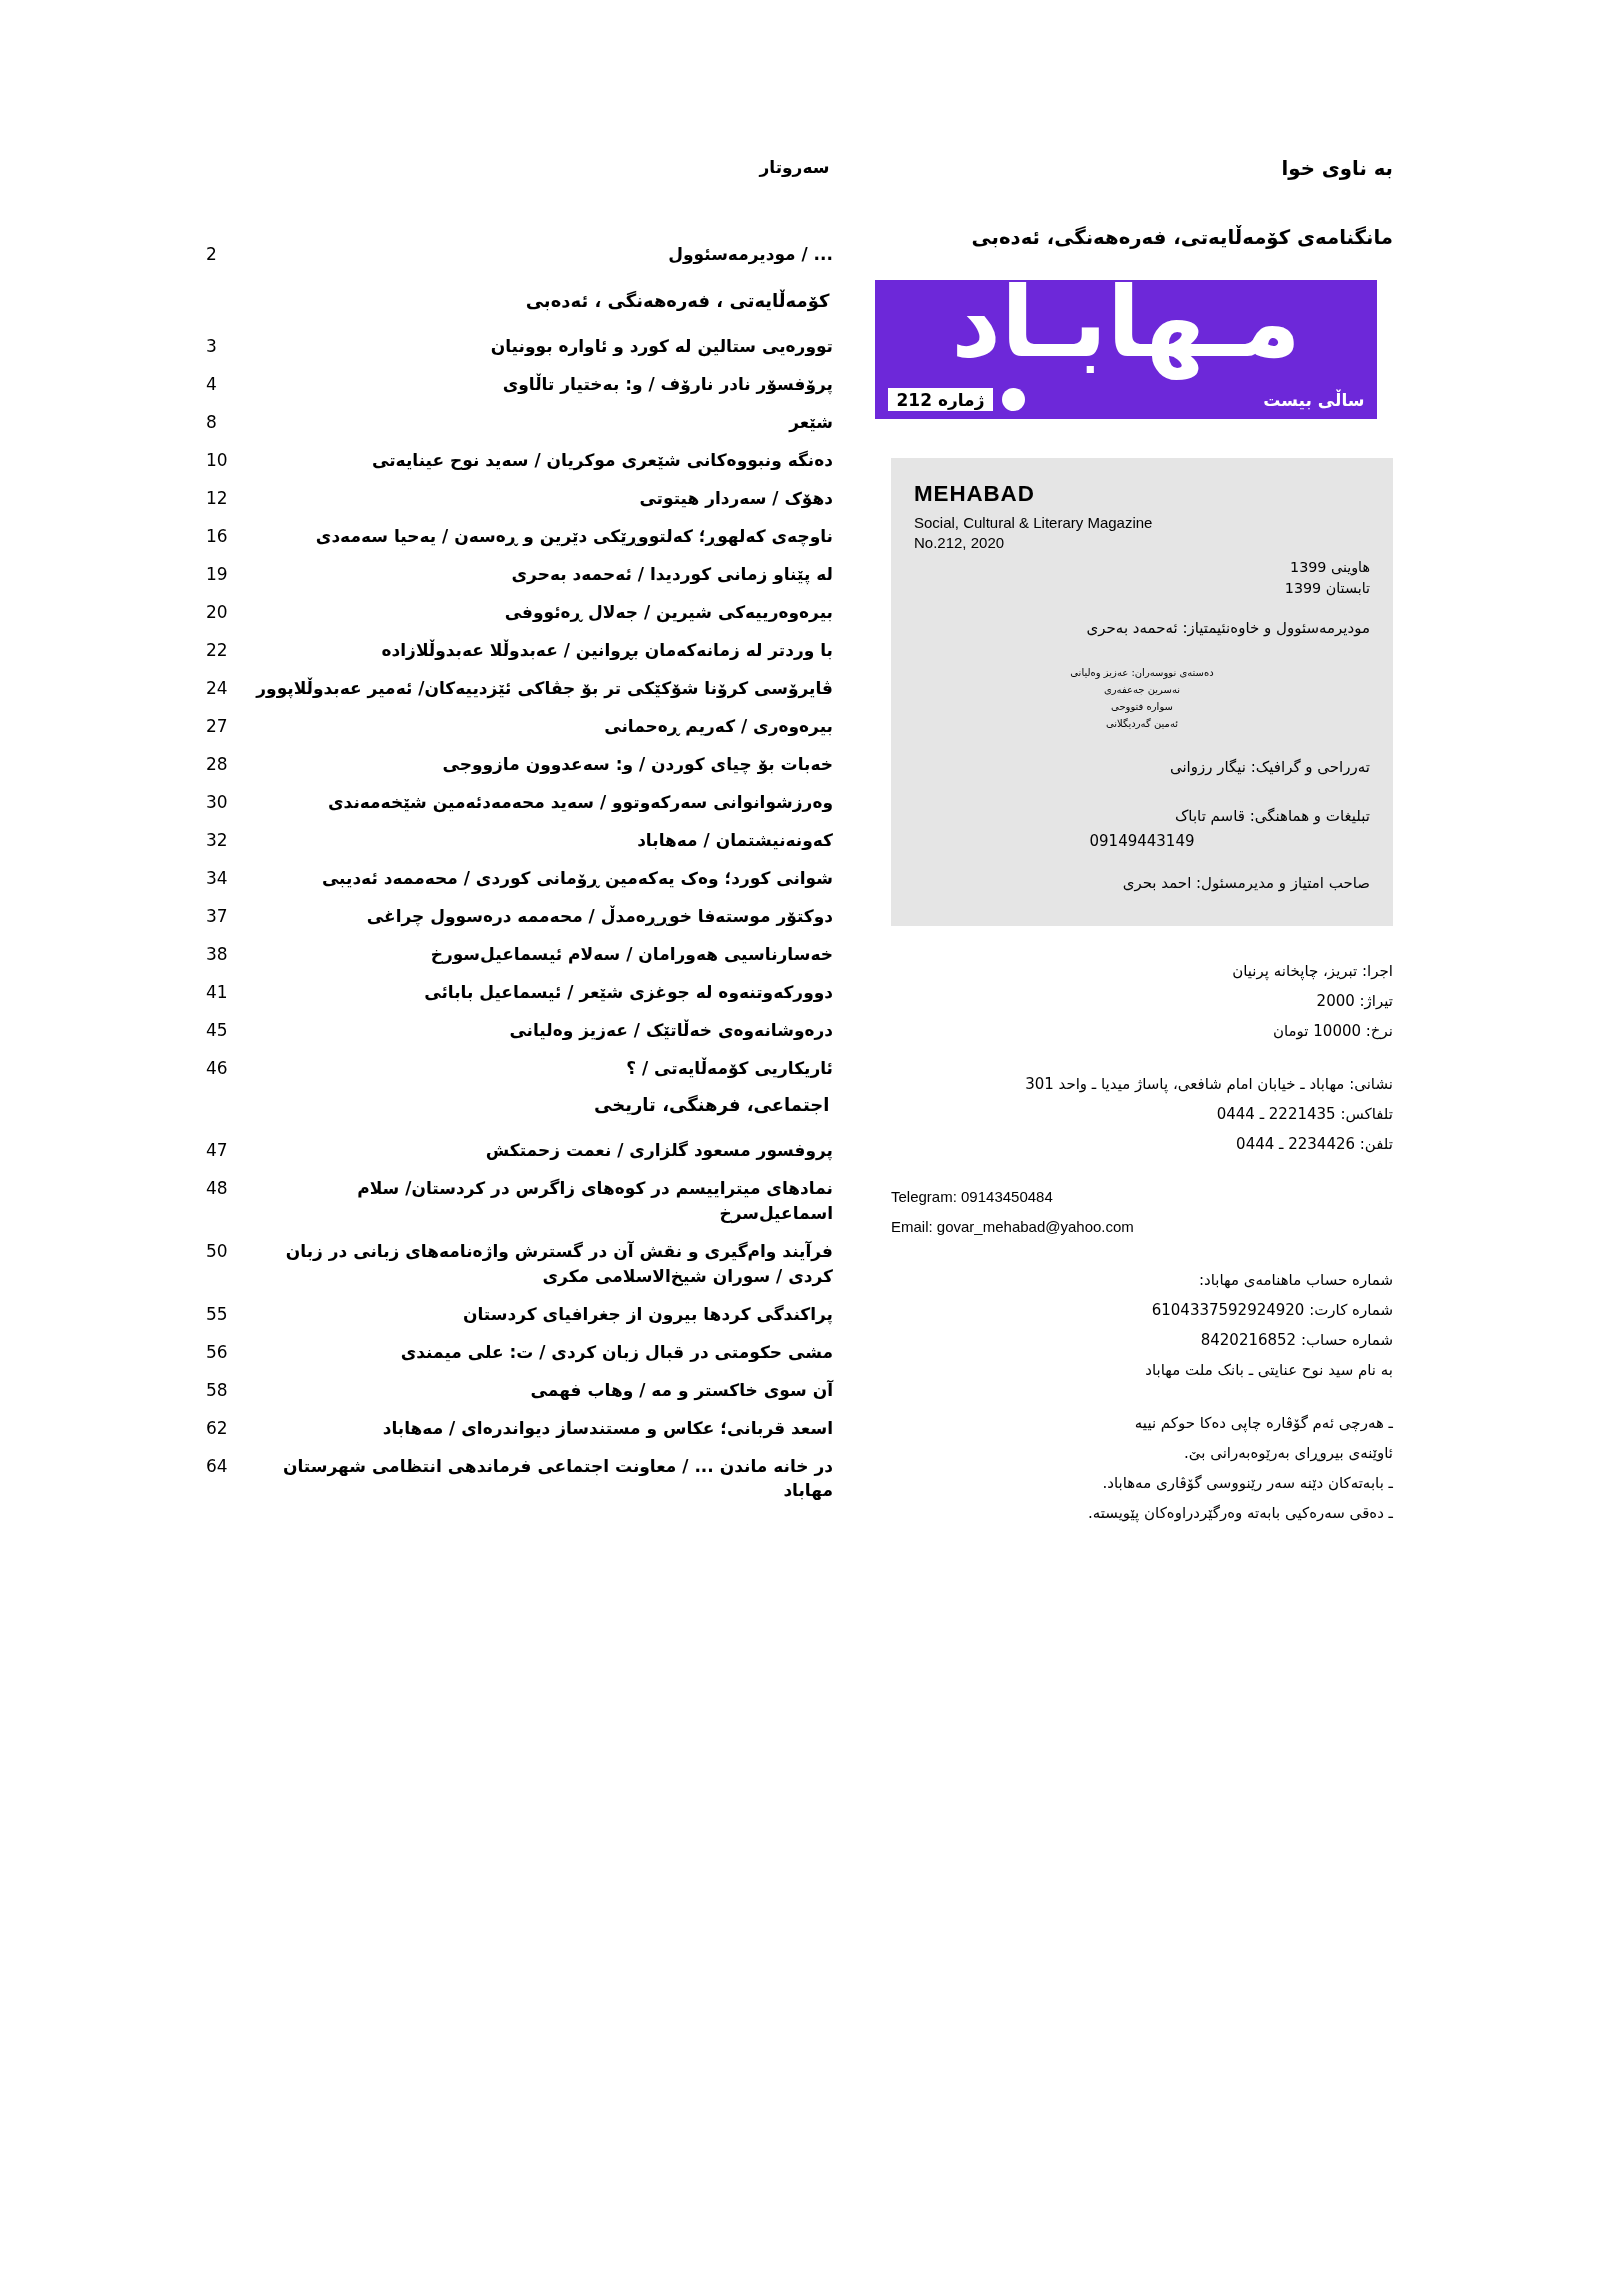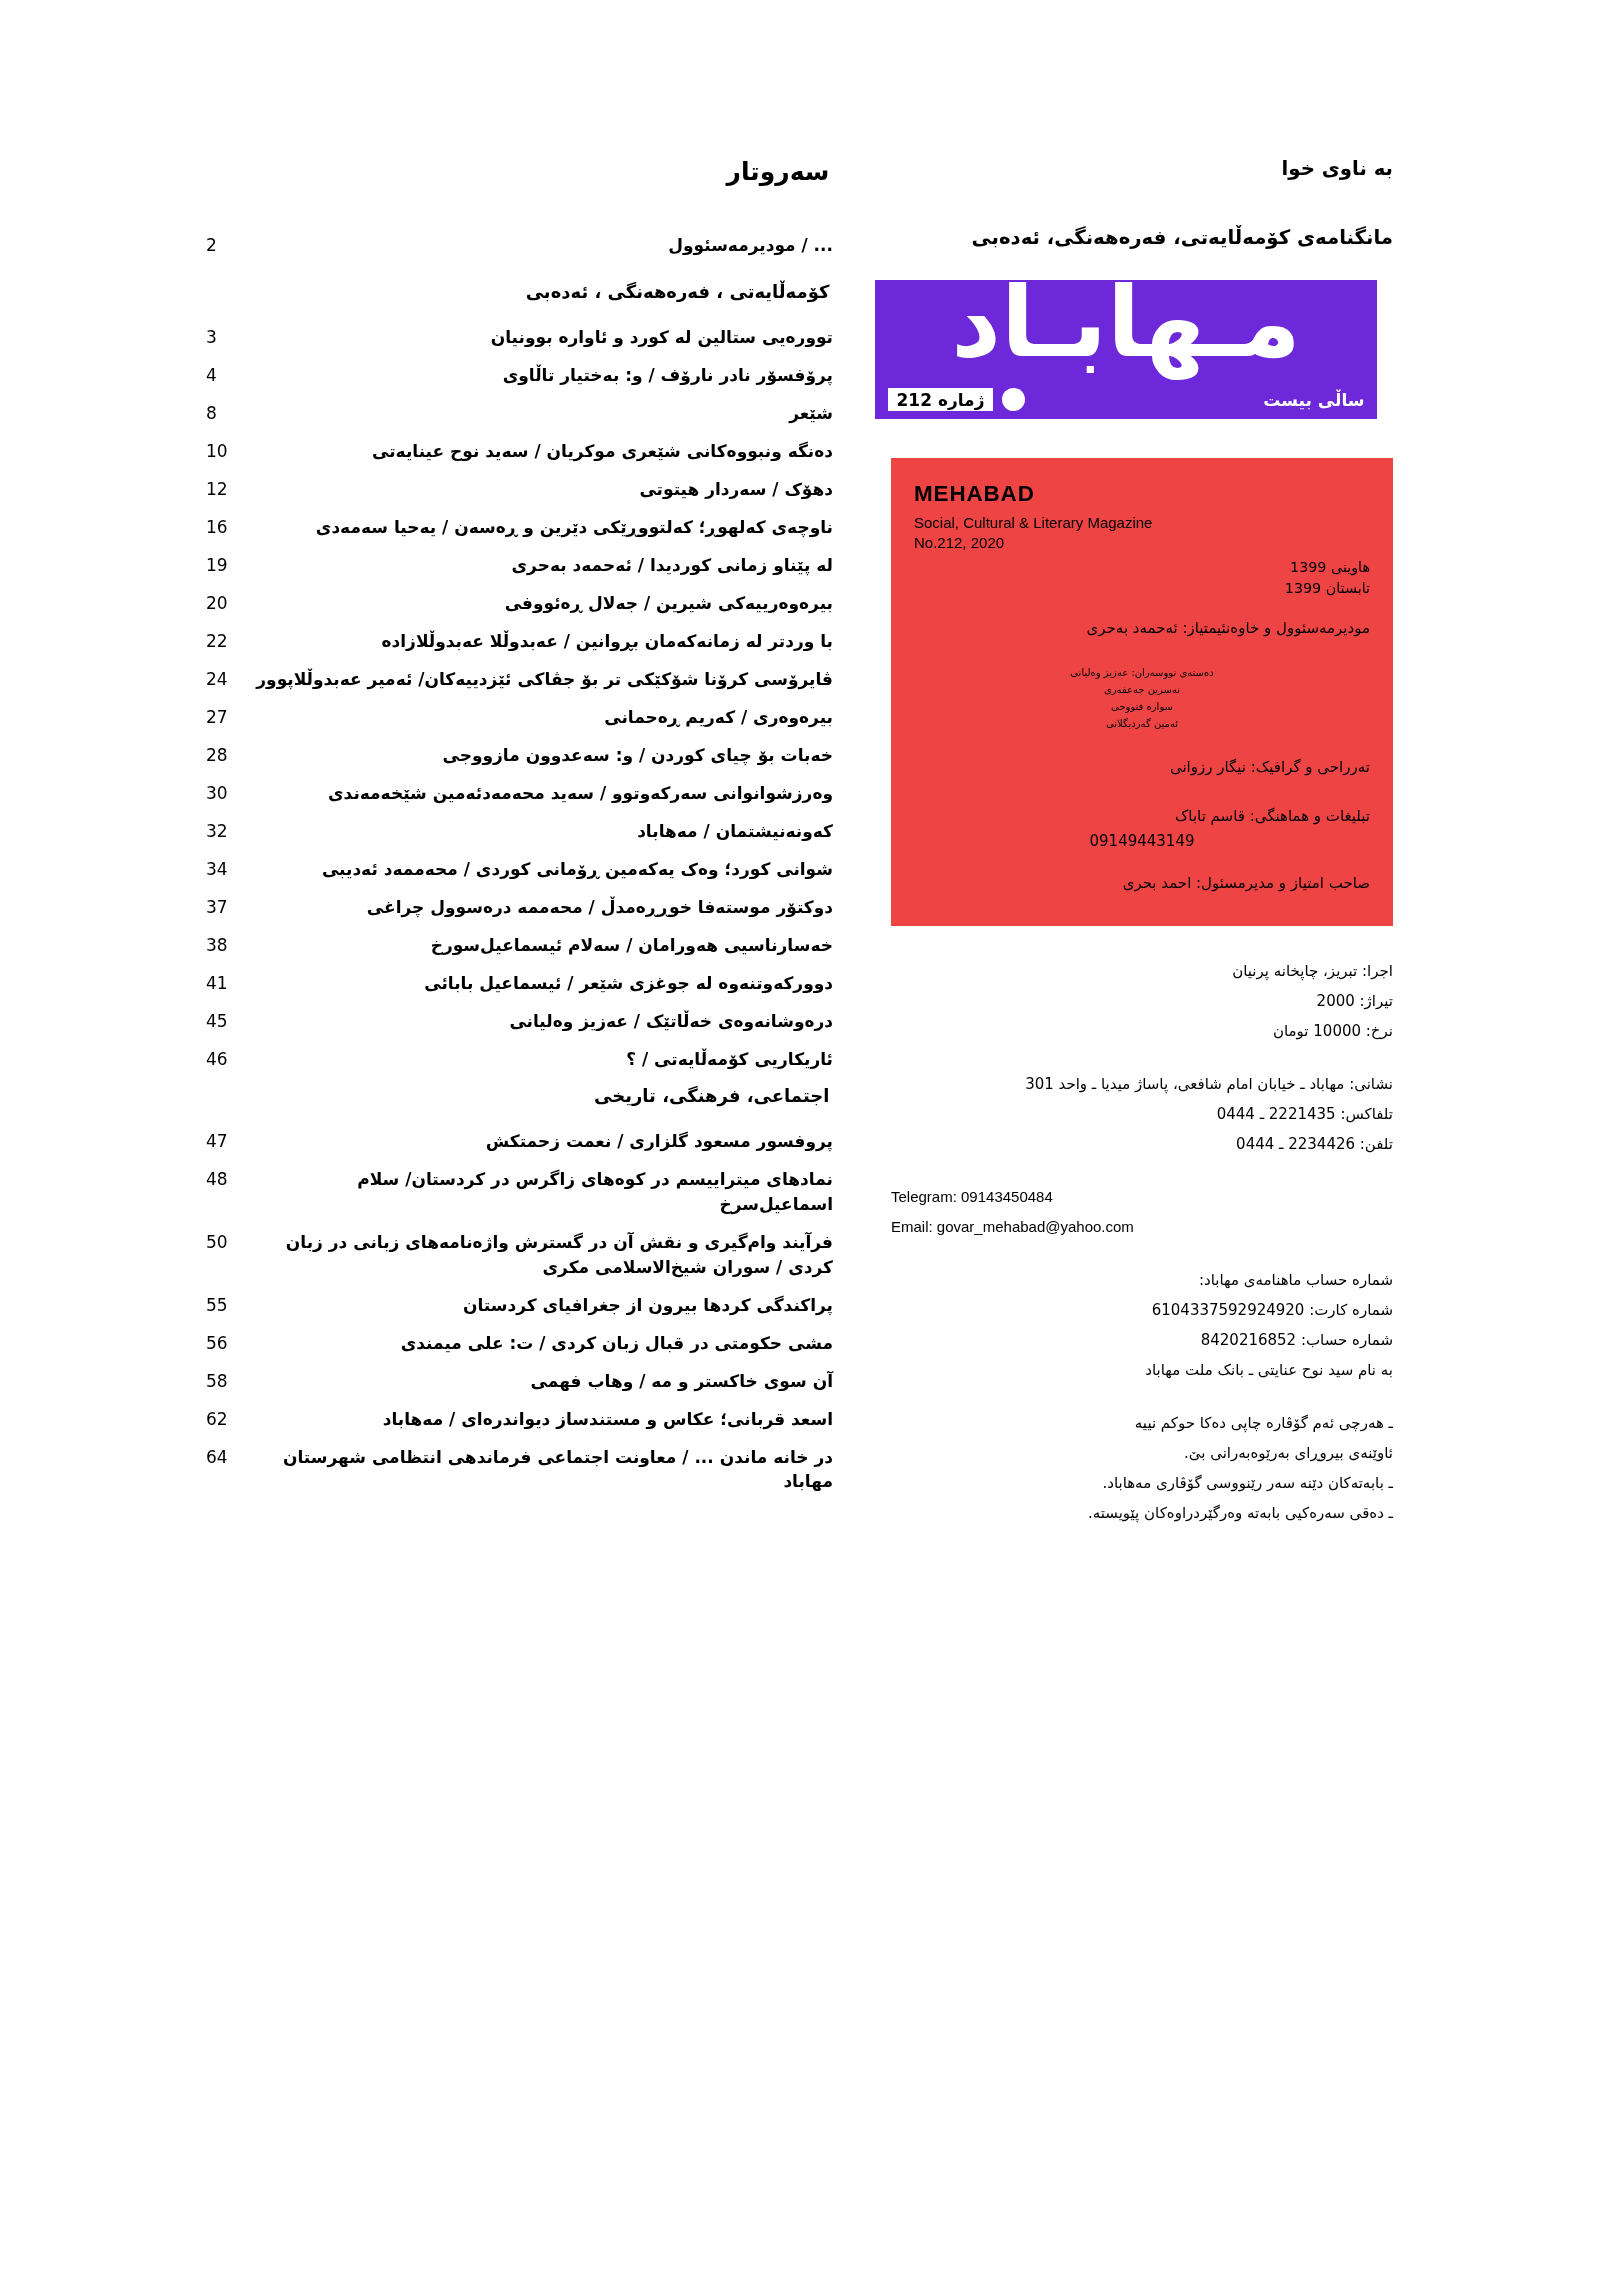--- a/index.html
+++ b/index.html
@@ -101,21 +101,21 @@
     background: #ffffff;
     color: #000000;
     padding: 1.8px 9px;
     font-size: 17px;
     font-weight: bold;
   }
 
   
   .info-panel {
     margin-top: 39px;
-    background: #ef4444;
+    background: #e5e5e5;
     width: 502px;
     margin-left: auto;
     margin-right: 0;
     padding: 23px 23px 30px 23px;
     box-sizing: border-box;
     text-align: right;
   }
   .info-panel .en-title {
     direction: ltr;
     text-align: left;
@@ -189,23 +189,23 @@
   
   .left-col {
     position: absolute;
     top: 157px;
     left: 206px;
     width: 627px;
     direction: rtl;
     text-align: right;
   }
   .toc-title {
-    font-size: 25px;
-    font-weight: bold;
-    margin-bottom: 47px;
+    font-size: 17px;
+    font-weight: bold;
+    margin-bottom: 65px;
     padding-right: 3.6px;
   }
   .toc-row {
     display: flex;
     flex-direction: row;
     align-items: baseline;
     justify-content: space-between;
     margin-bottom: 13.4px;
     gap: 12.5px;
   }

